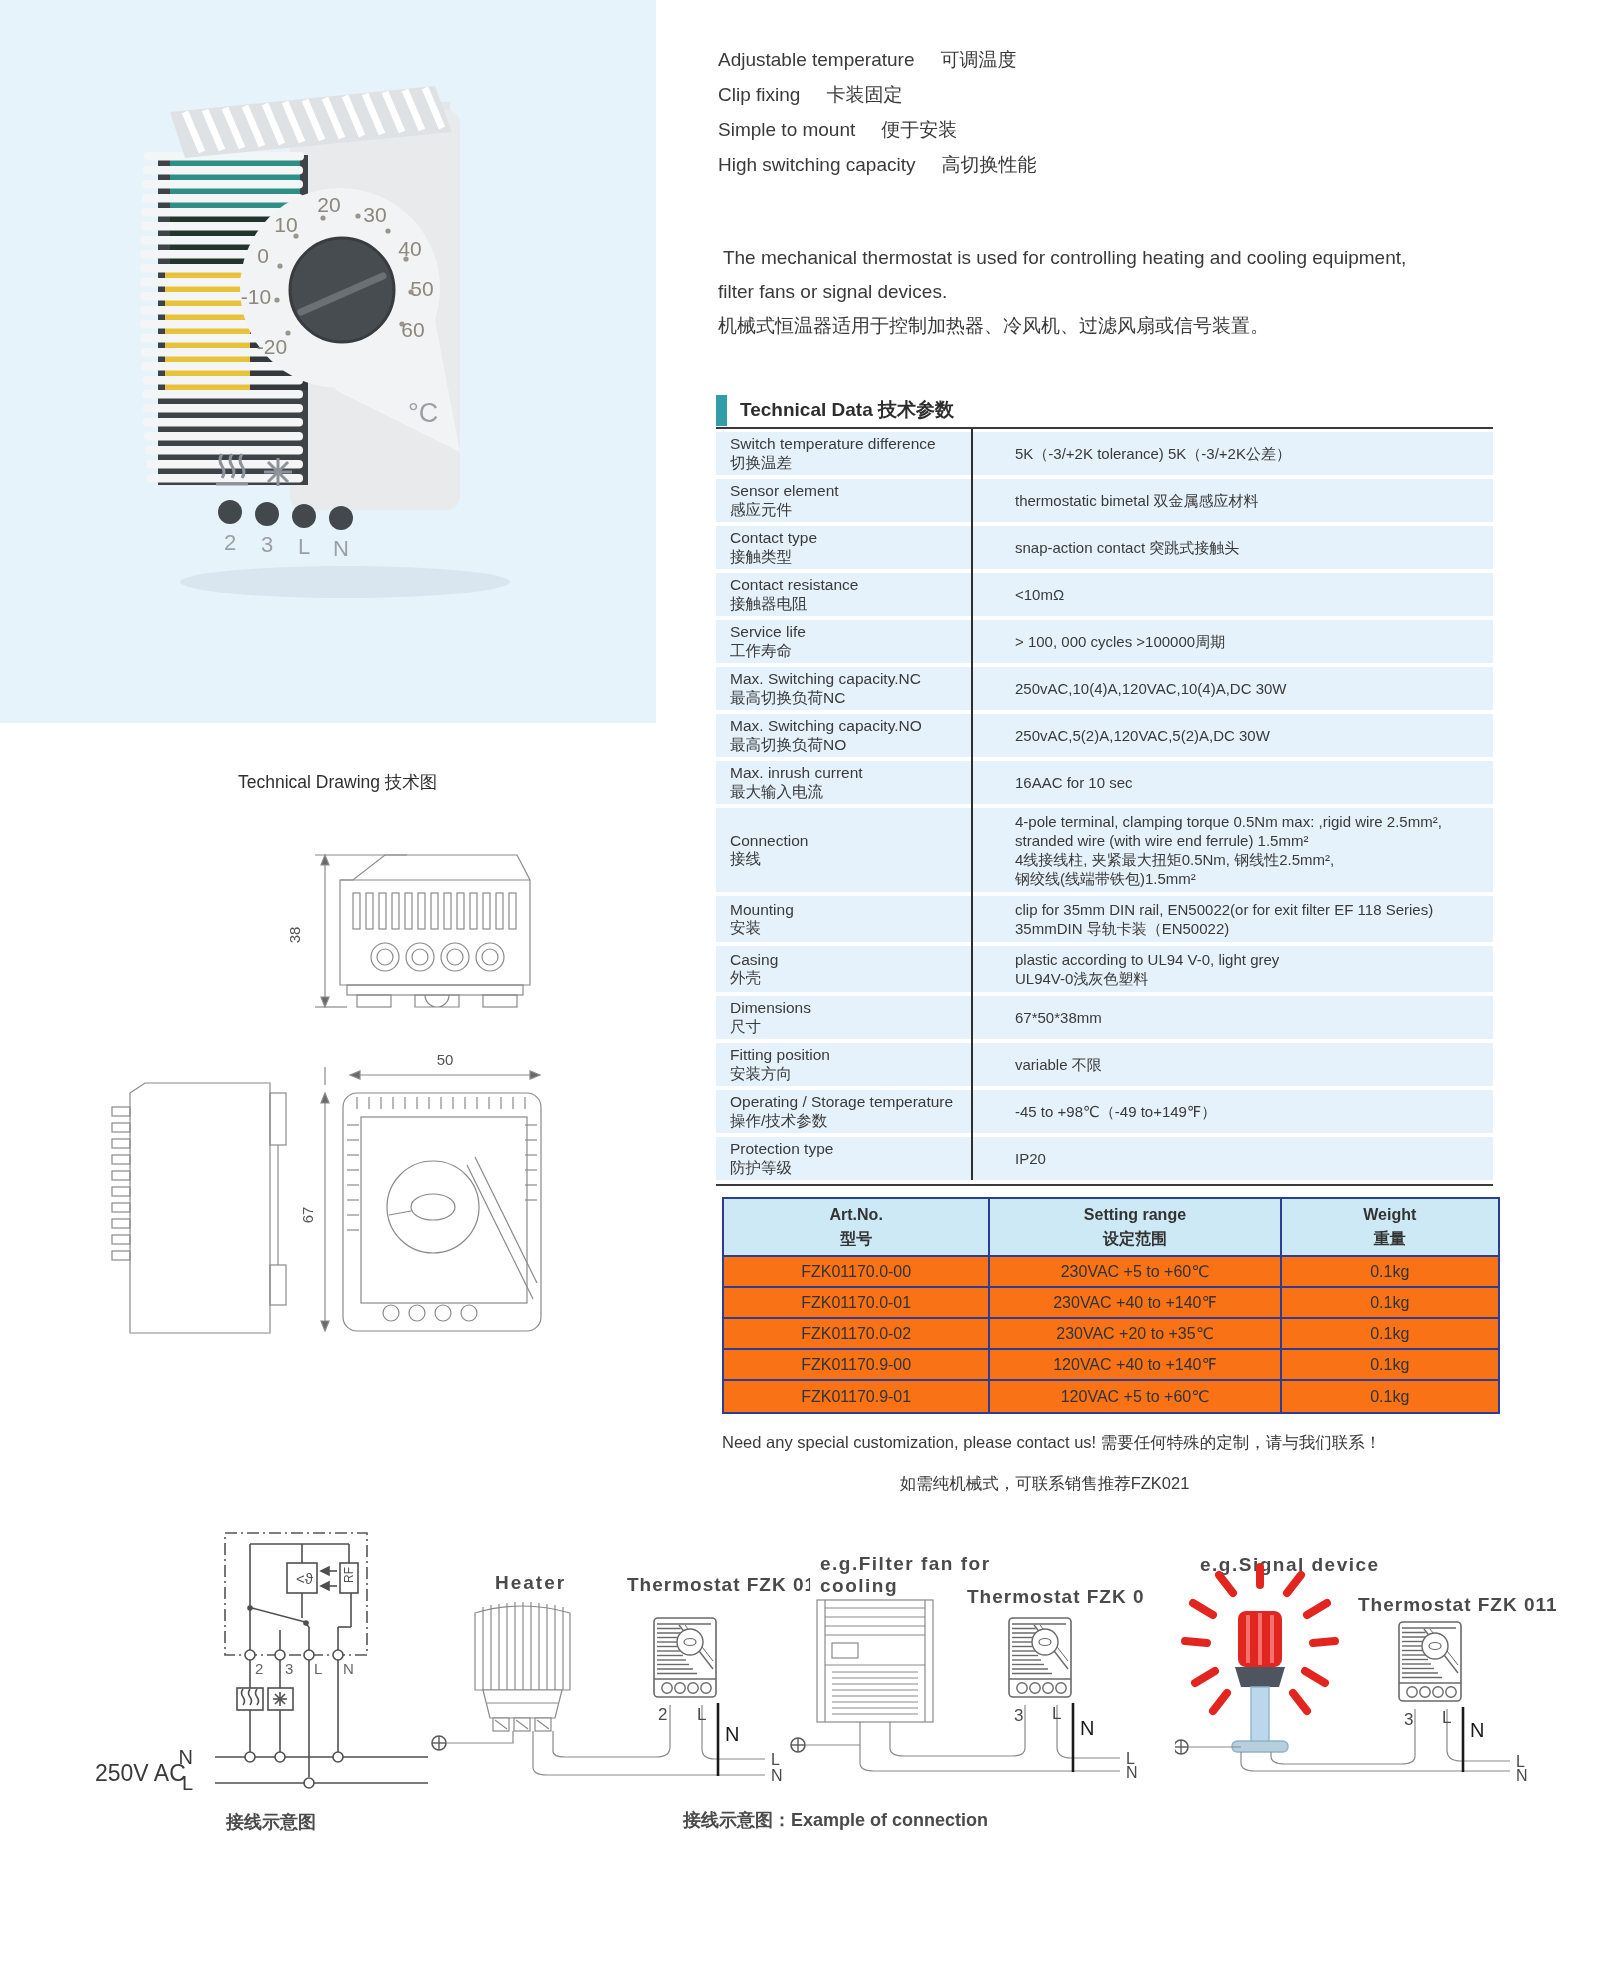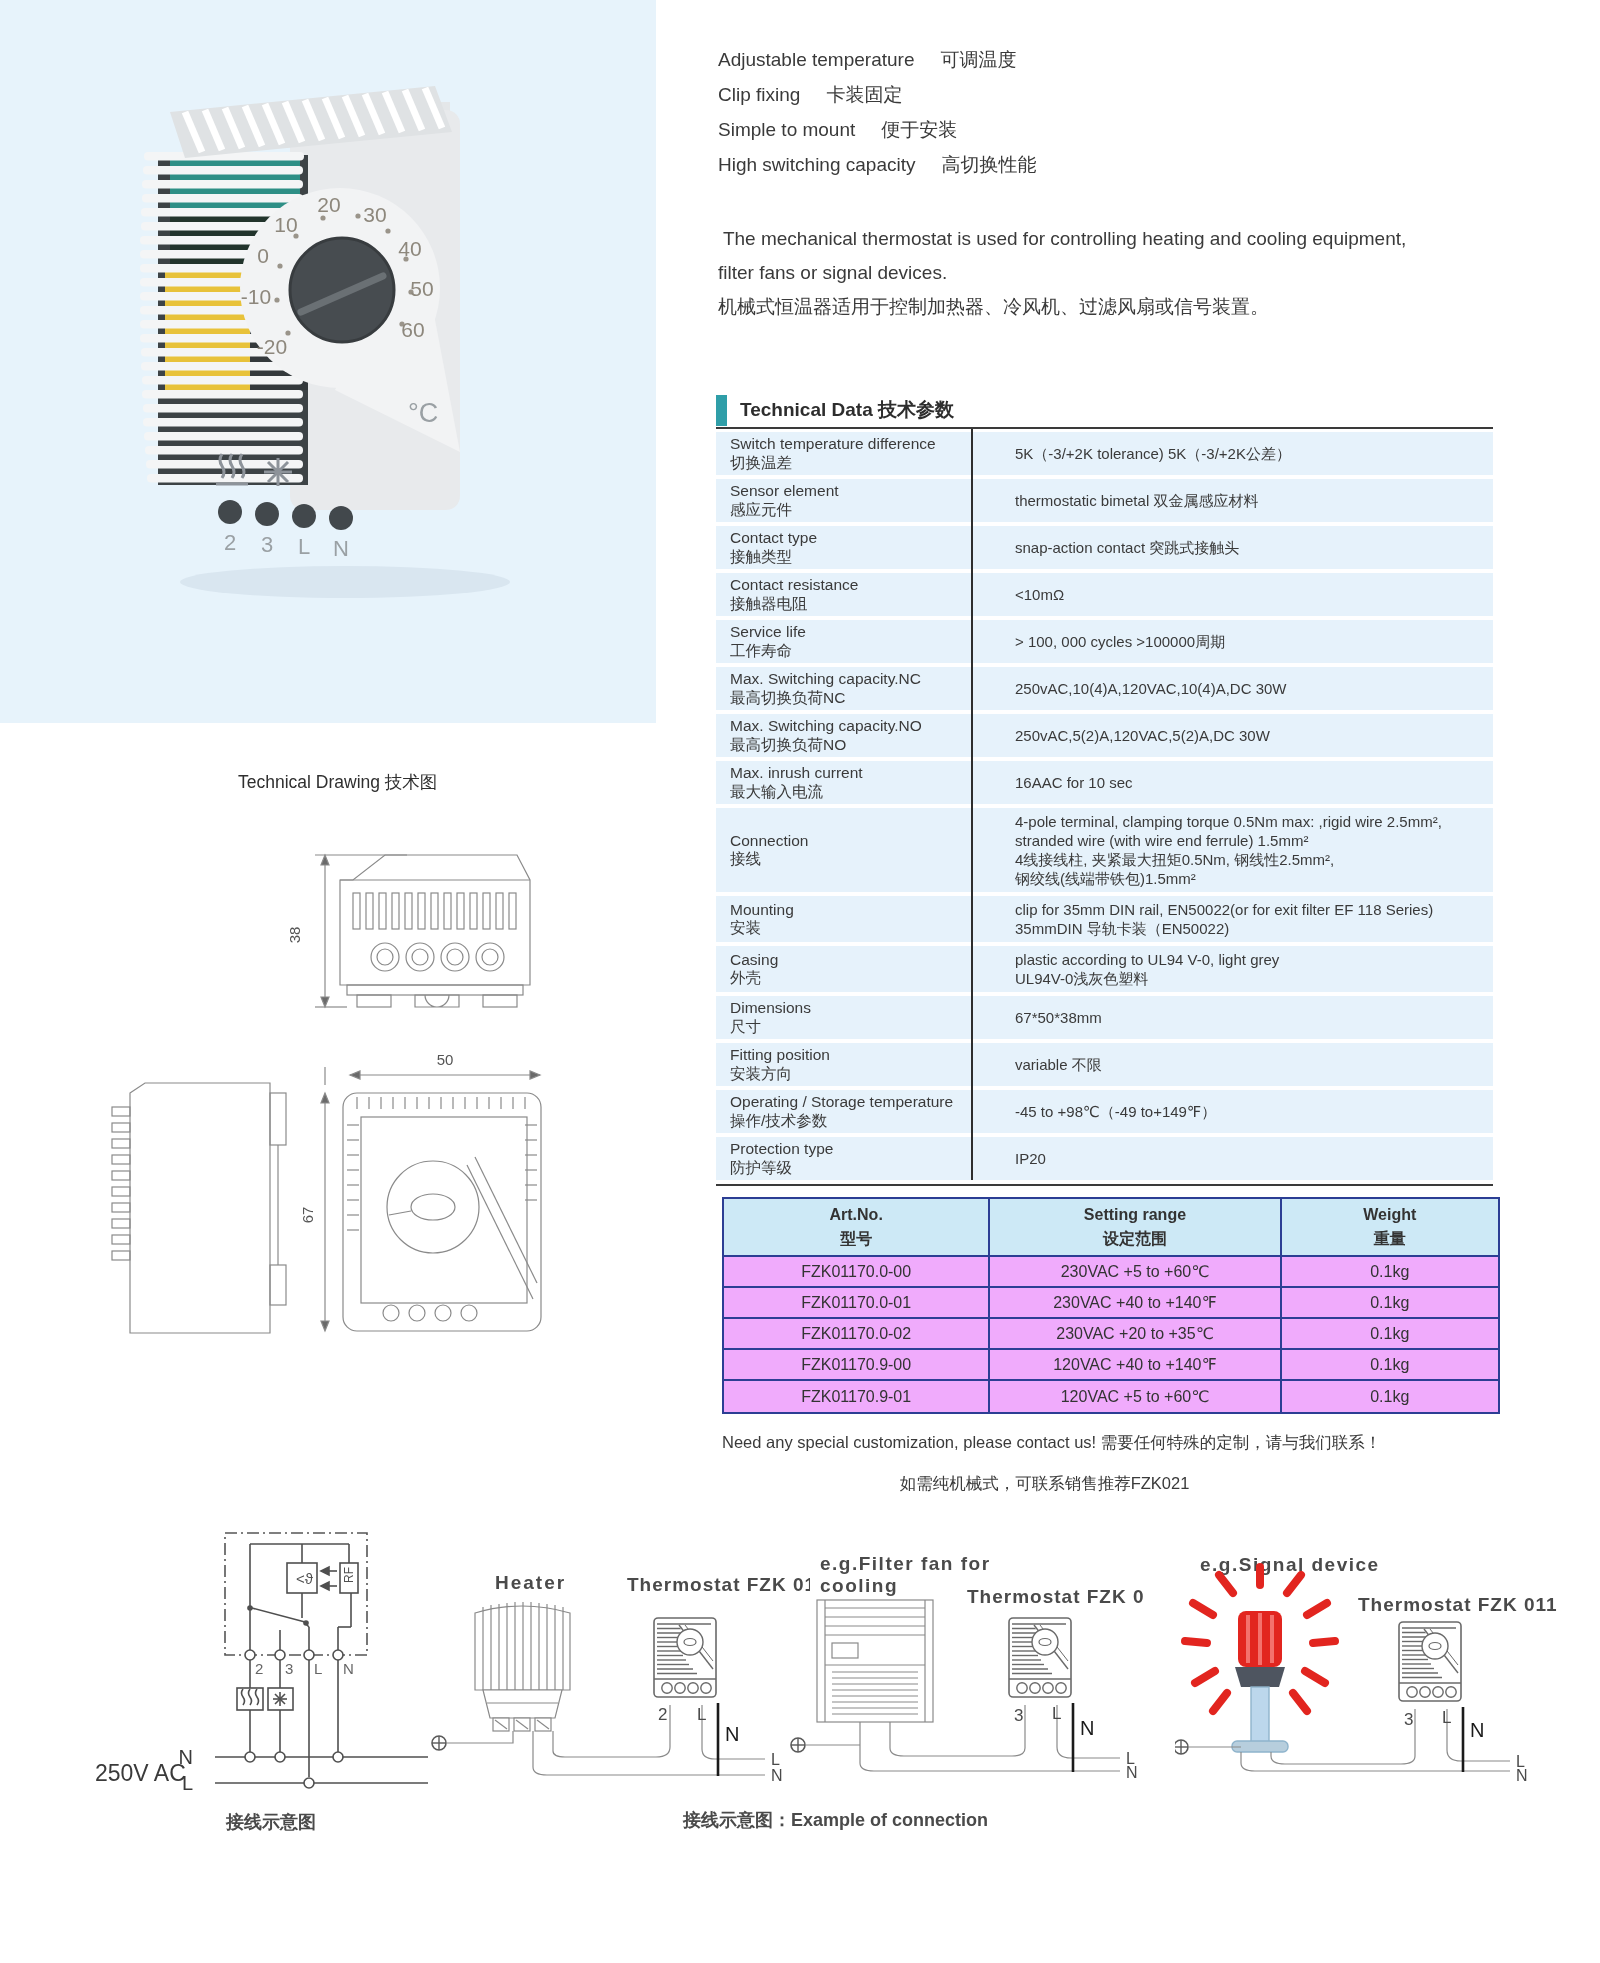--- a/index.html
+++ b/index.html
@@ -28,21 +28,21 @@
   #tdivider{position:absolute;left:255px;top:-3px;bottom:0px;width:2px;background:#2e2e2e;}
   
   #tdraw-title{left:238px;top:770px;font-size:17.5px;color:#2f2f2f;}
   
   #arttable{left:722px;top:1197px;width:778px;border:2px solid #2c3e94;box-sizing:border-box;}
   .arow{display:flex;}
   .acell{box-sizing:border-box;border-right:2px solid #2c3e94;display:flex;flex-direction:column;
          align-items:center;justify-content:center;font-size:16px;color:#333;text-align:center;}
   .acell:last-child{border-right:none;}
   .ahead{background:#cde9f6;height:58px;border-bottom:2px solid #2c3e94;line-height:24px;font-weight:bold;}
-  .abody{height:31px;background:#f0abfc;border-bottom:2px solid #2c3e94;}
+  .abody{height:31px;background:#f97316;border-bottom:2px solid #2c3e94;}
   .arow:last-child .abody{border-bottom:none;}
   .c1{width:278px;} .c2{width:304px;} .c3{width:226px;}
   
   #note1{left:722px;top:1432px;width:800px;font-size:16.5px;}
   #note2{left:722px;top:1473px;width:645px;text-align:center;font-size:16.5px;}
   
   .wcap{font-size:18px;font-weight:600;color:#4a4a4a;}
   #cap-left{left:206px;top:1810px;width:130px;text-align:center;}
   #cap-main{left:683px;top:1808px;}
   svg text{font-family:"Liberation Sans","DejaVu Sans",sans-serif;}
@@ -216,21 +216,21 @@
       <span>Adjustable temperature</span><span class="zh">可调温度</span></div>
     <div class="feat">
       <span>Clip fixing</span><span class="zh">卡装固定</span></div>
     <div class="feat">
       <span>Simple to mount</span><span class="zh">便于安装</span></div>
     <div class="feat">
       <span>High switching capacity</span><span class="zh">高切换性能</span></div>
   </div>
 
   <div id="descr" class="abs">
-    <div style="white-space:pre;"> The mechanical thermostat is used for controlling heating and cooling equipment,</div>
+    <div style="white-space:pre;margin-top:19px;"> The mechanical thermostat is used for controlling heating and cooling equipment,</div>
     <div>filter fans or signal devices.</div>
     <div>机械式恒温器适用于控制加热器、冷风机、过滤风扇或信号装置。</div>
   </div>
 
   <div id="techsec" class="abs">
     <div id="tech-head">
       <div id="tech-accent"></div>
       <div id="tech-title">Technical Data 技术参数</div>
     </div>
     <div class="hrule"></div>

